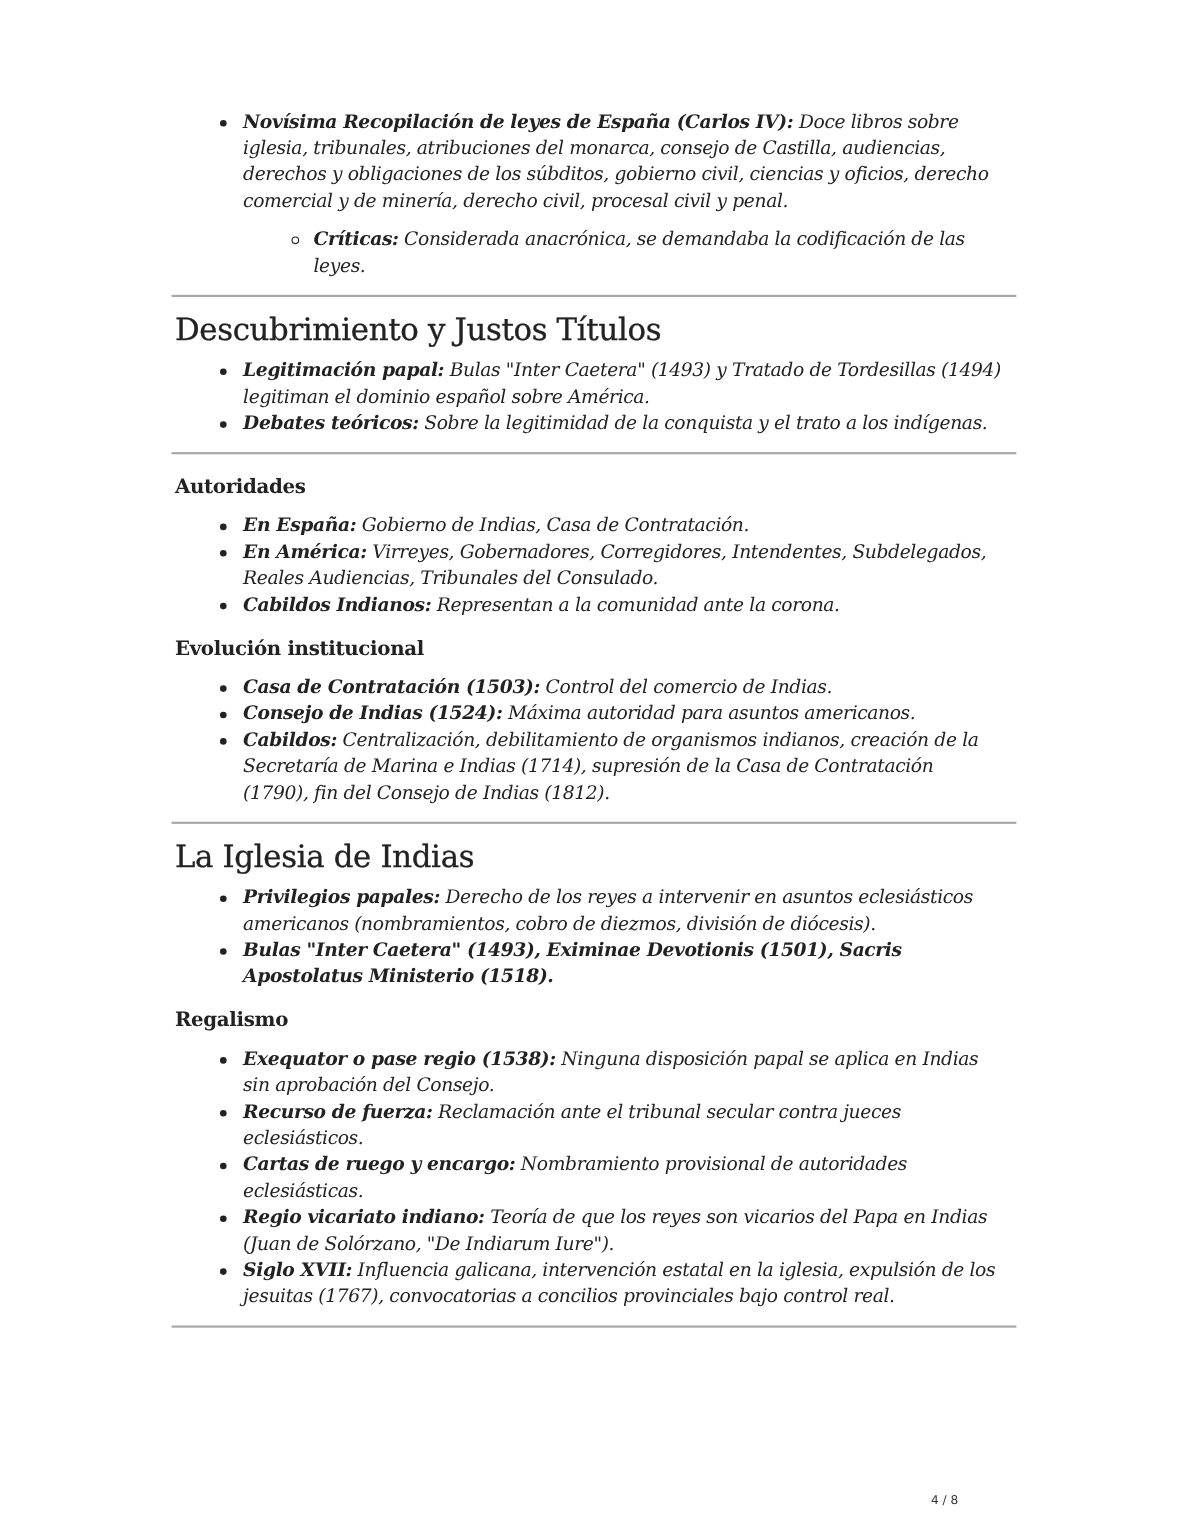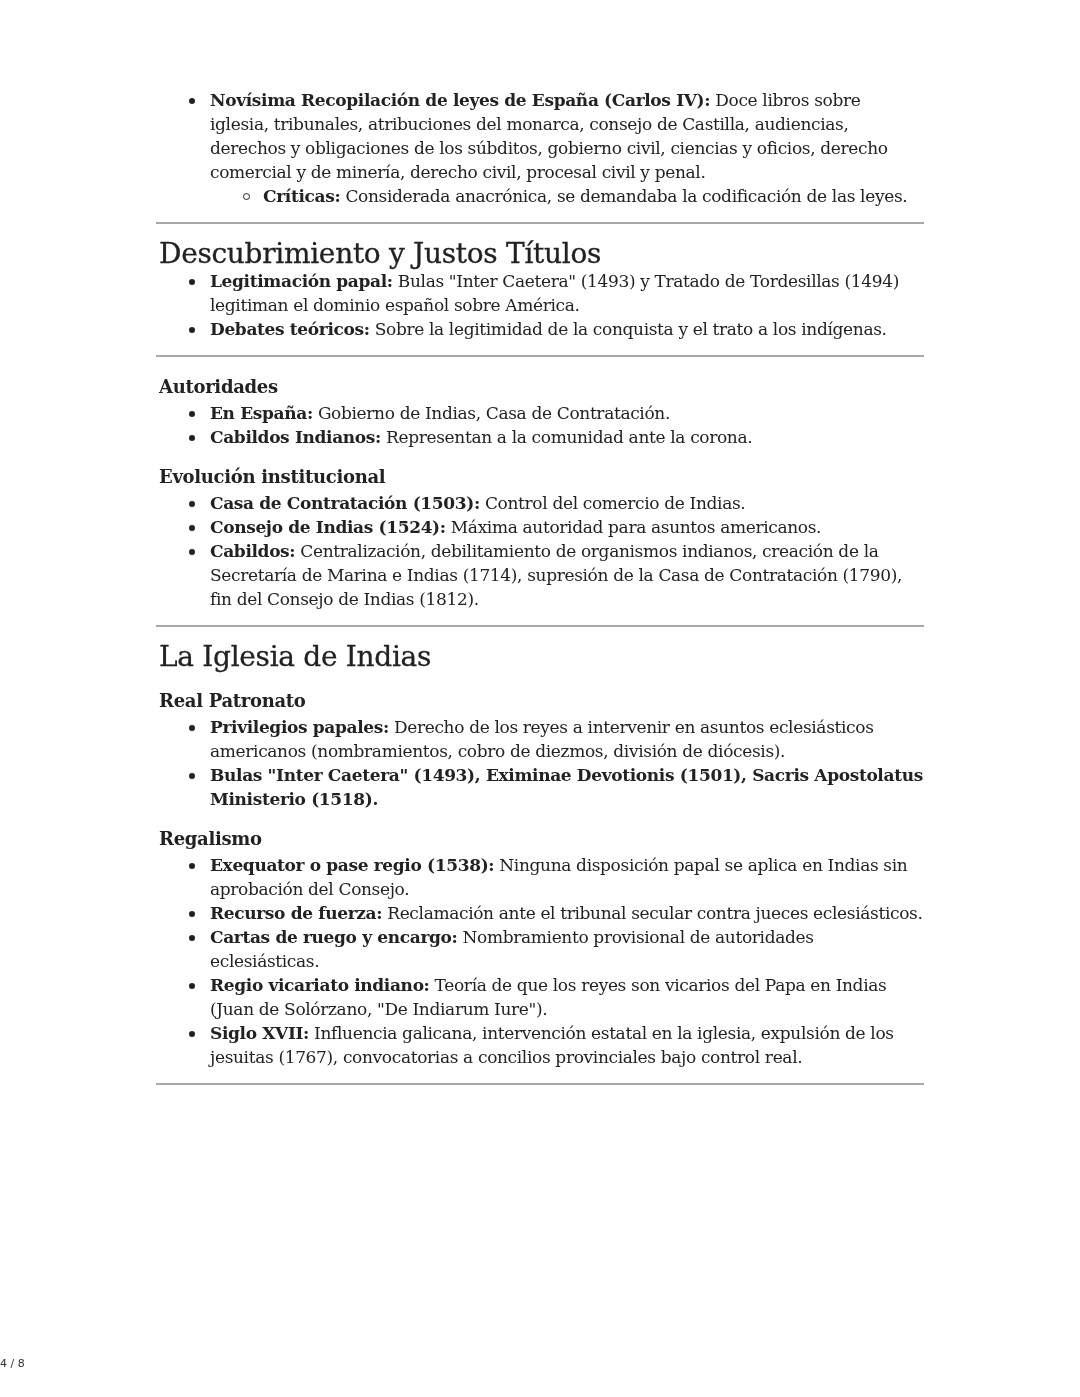--- a/index.html
+++ b/index.html
@@ -22,23 +22,24 @@
       width: 768px;
       font-size: 17px;
       line-height: 24px;
       letter-spacing: -0.35px;
     }
     .cont {
       margin: 0;
       padding-left: 107px;
     }
     ul {
-      margin: 0;
+      margin: 11px;
       padding: 0;
       list-style: none;
+      font-style: italic;
     }
     ul.l1 > li {
       position: relative;
       padding-left: 54px;
     }
     ul.l1 > li::before {
       content: "";
       position: absolute;
       left: 33px;
       top: 10px;
@@ -84,21 +85,21 @@
       font-weight: bold;
       margin: 18px 0 2px 3px;
       letter-spacing: -0.3px;
     }
     h3.spaced { margin-top: 16px; }
     .footer {
       position: absolute;
       left: 0;
       width: 871px;
       top: 1357px;
-      text-align: left;
+      text-align: right;
       font-family: "DejaVu Sans", "Liberation Sans", sans-serif;
       font-size: 11px;
       color: #333333;
     }
   </style>
 </head>
 <body>
 
 <div class="page">
 
@@ -123,35 +124,35 @@
       <li><b>Debates teóricos:</b><span> Sobre la legitimidad de la conquista y el trato a los indígenas.</span></li>
     </ul>
   </section>
 
   <hr>
 
   <section>
     <h3>Autoridades</h3>
     <ul class="l1">
       <li><b>En España:</b><span> Gobierno de Indias, Casa de Contratación.</span></li>
+      <li><b>En América:</b><span> Virreyes, Gobernadores, Corregidores, Intendentes, Subdelegados, Reales Audiencias, Tribunales del Consulado.</span></li>
       <li><b>Cabildos Indianos:</b><span> Representan a la comunidad ante la corona.</span></li>
     </ul>
     <h3 class="spaced">Evolución institucional</h3>
     <ul class="l1">
       <li><b>Casa de Contratación (1503):</b><span> Control del comercio de Indias.</span></li>
       <li><b>Consejo de Indias (1524):</b><span> Máxima autoridad para asuntos americanos.</span></li>
       <li><b>Cabildos:</b><span> Centralización, debilitamiento de organismos indianos, creación de la Secretaría de Marina e Indias (1714), supresión de la Casa de Contratación (1790), fin del Consejo de Indias (1812).</span></li>
     </ul>
   </section>
 
   <hr>
 
   <section>
     <h2>La Iglesia de Indias</h2>
-    <h3>Real Patronato</h3>
     <ul class="l1">
       <li><b>Privilegios papales:</b><span> Derecho de los reyes a intervenir en asuntos eclesiásticos americanos (nombramientos, cobro de diezmos, división de diócesis).</span></li>
       <li><b>Bulas "Inter Caetera" (1493), Eximinae Devotionis (1501), Sacris Apostolatus Ministerio (1518).</b><span></span></li>
     </ul>
     <h3 class="spaced">Regalismo</h3>
     <ul class="l1">
       <li><b>Exequator o pase regio (1538):</b><span> Ninguna disposición papal se aplica en Indias sin aprobación del Consejo.</span></li>
       <li><b>Recurso de fuerza:</b><span> Reclamación ante el tribunal secular contra jueces eclesiásticos.</span></li>
       <li><b>Cartas de ruego y encargo:</b><span> Nombramiento provisional de autoridades eclesiásticas.</span></li>
       <li><b>Regio vicariato indiano:</b><span> Teoría de que los reyes son vicarios del Papa en Indias (Juan de Solórzano, "De Indiarum Iure").</span></li>

